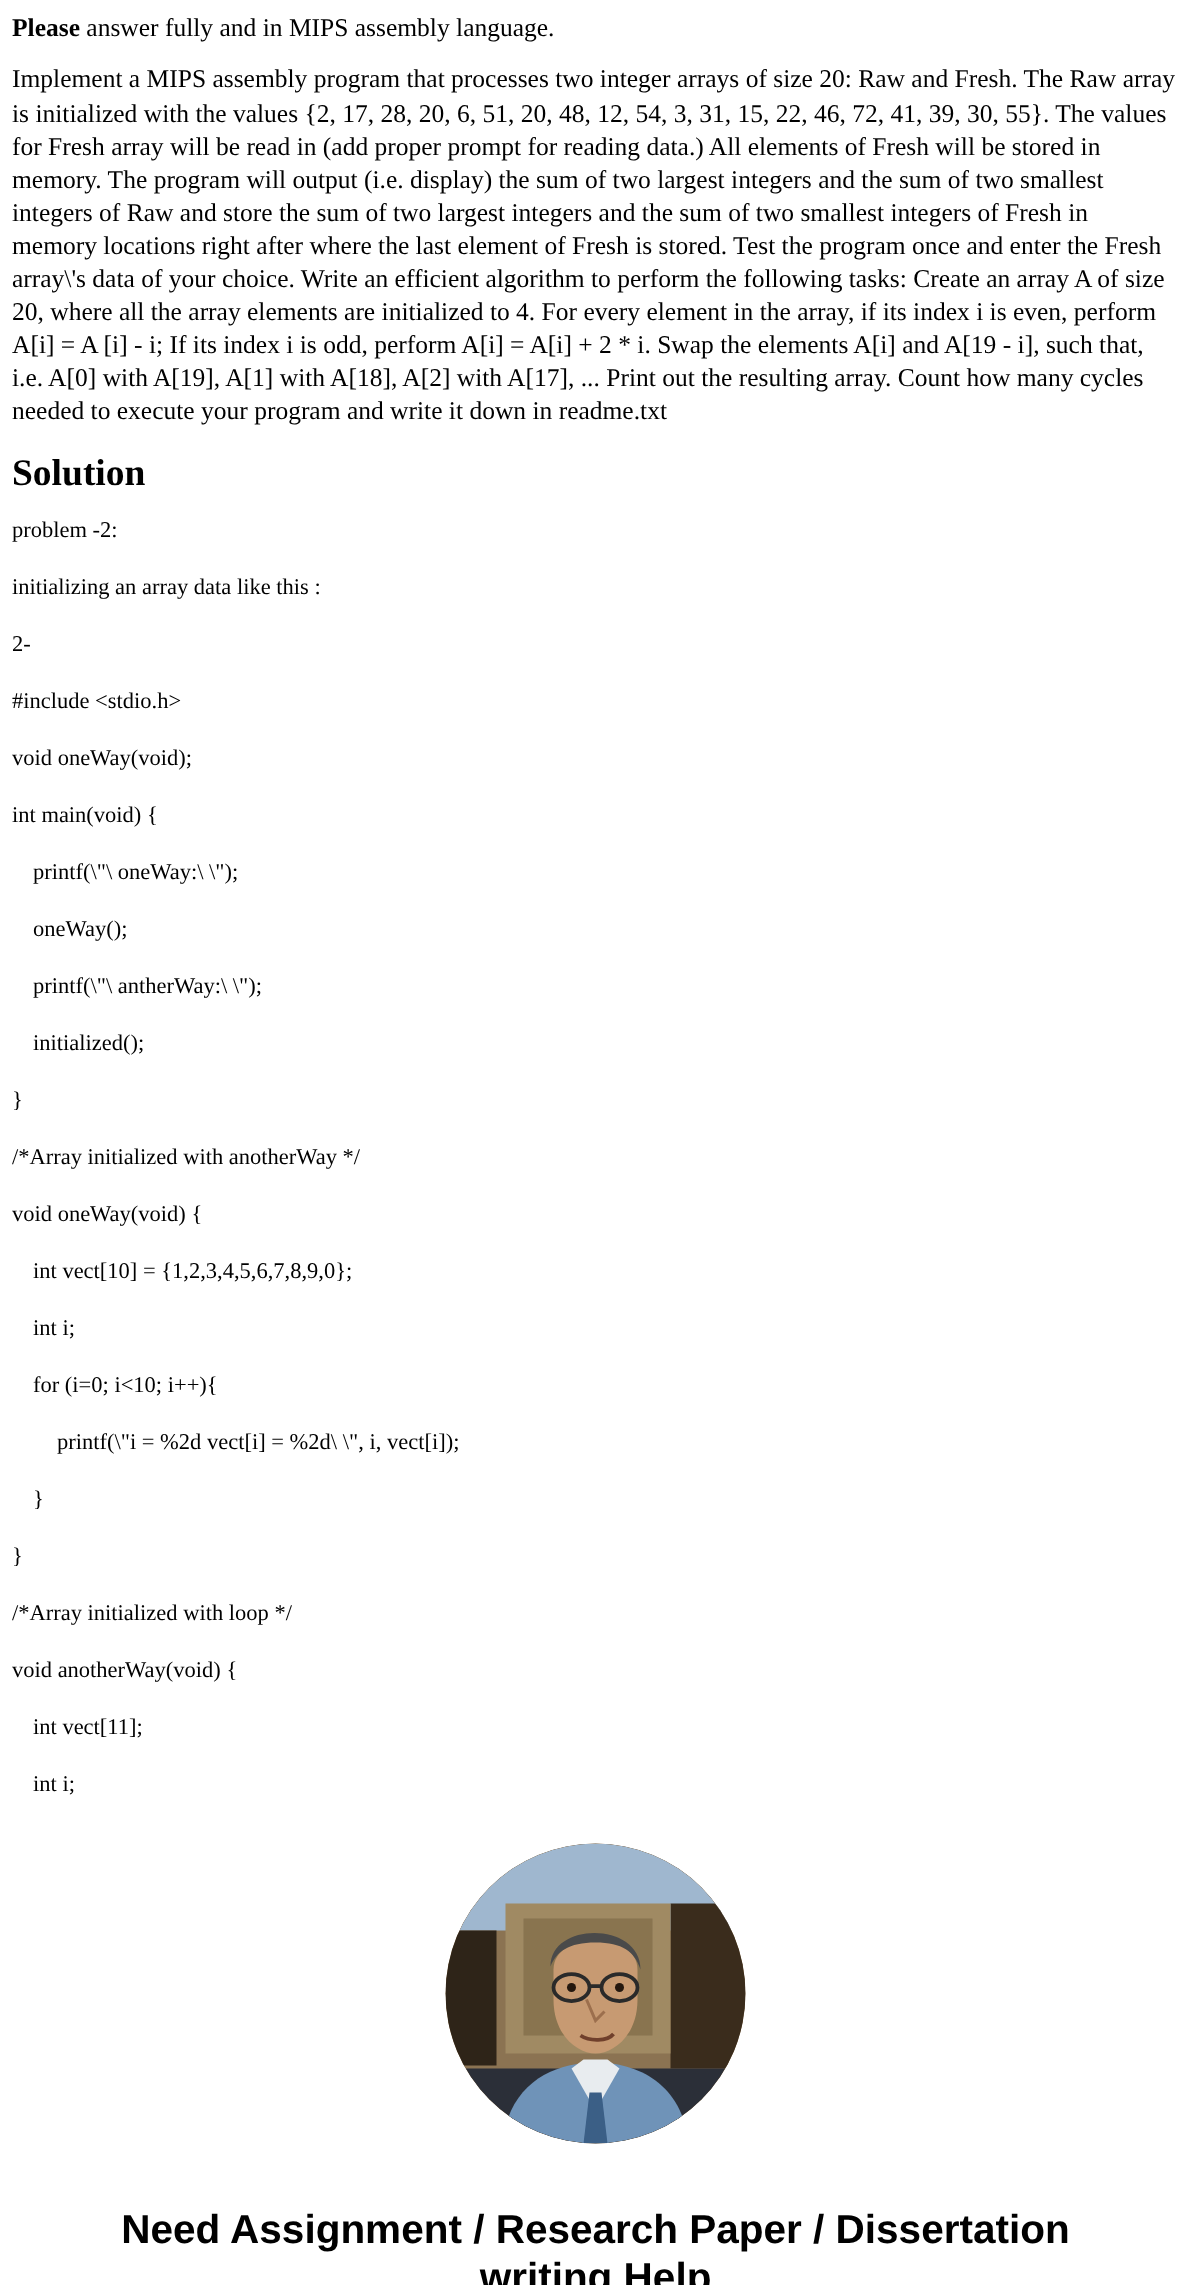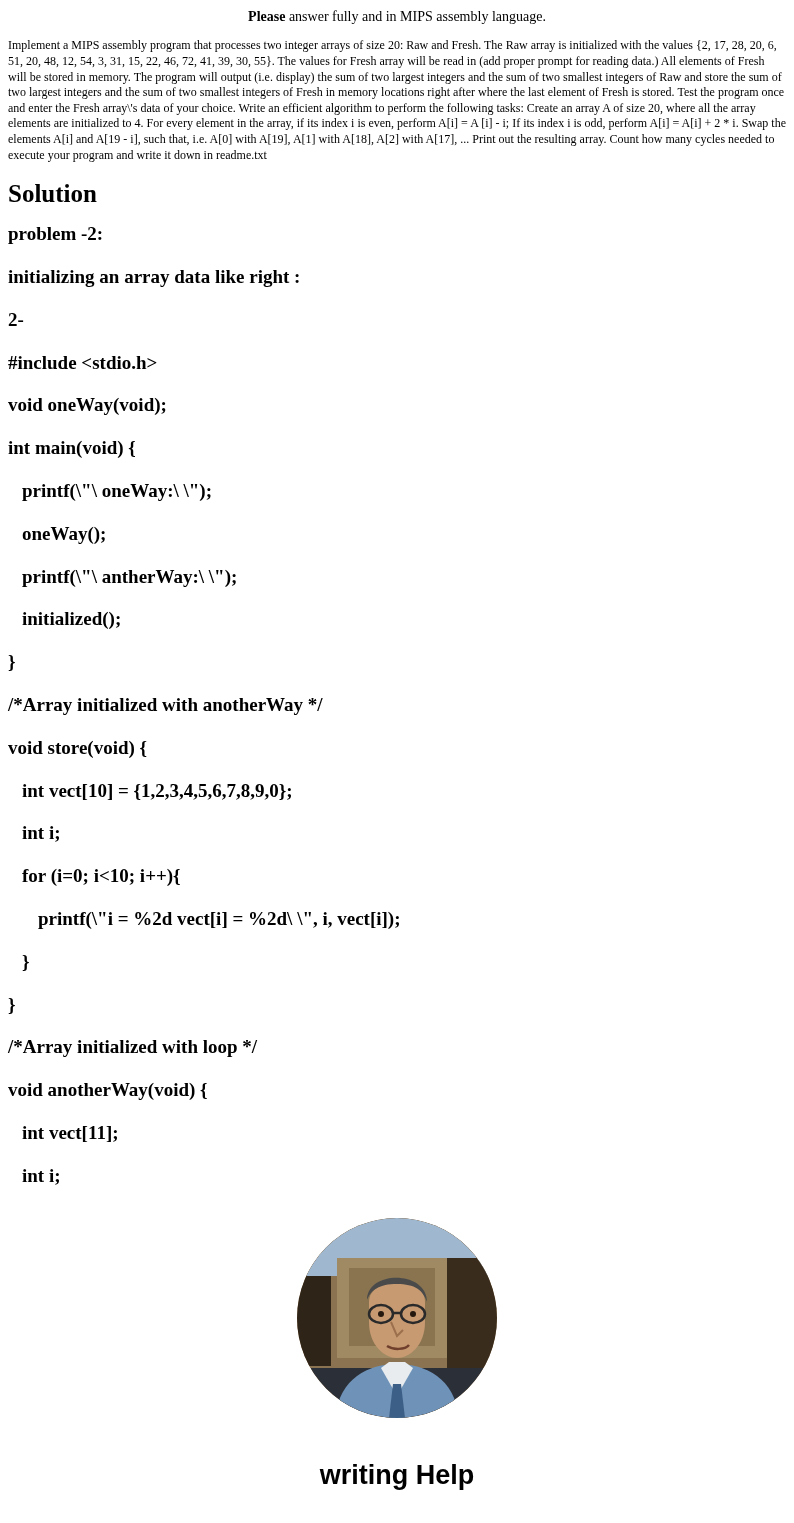--- a/index.html
+++ b/index.html
@@ -14,44 +14,43 @@
     color: #000000;
     font-size: 15px;
     line-height: 1.32;
   }
   .page {
     width: 794px;
     box-sizing: border-box;
     padding: 8px 8px 10px 8px;
   }
   .intro {
-    font-size: 14px;
+    font-size: 17px;
     margin: 0 0 12px 0;
     font-weight: bold;
-    text-align: center;
   }
   .intro .normal {
     font-weight: normal;
   }
   .prompt-body {
-    font-size: 12px;
+    font-size: 17px;
     font-weight: normal;
     text-align: left;
     margin: 0 0 16px 0;
     line-height: 1.30;
   }
   h2.solution {
     font-size: 25px;
     font-weight: bold;
     margin: 16px 0 14px 0;
     line-height: 1.2;
   }
   .line {
-    font-weight: bold;
-    font-size: 19px;
+    font-weight: normal;
+    font-size: 15px;
     margin: 0 0 20px 0;
     white-space: pre-wrap;
     line-height: 1.2;
   }
   .line.indent1 { padding-left: 14px; }
   .line.indent2 { padding-left: 30px; }
   .photo-wrap {
     margin-top: 30px;
     display: flex;
     justify-content: center;
@@ -84,32 +83,32 @@
 <div class="page">
 
   <p class="intro"><span>Please</span><span class="normal"> answer fully and in MIPS assembly language.</span></p>
 
   <p class="prompt-body">Implement a MIPS assembly program that processes two integer arrays of size 20: Raw and Fresh. The Raw array is initialized with the values {2, 17, 28, 20, 6, 51, 20, 48, 12, 54, 3, 31, 15, 22, 46, 72, 41, 39, 30, 55}. The values for Fresh array will be read in (add proper prompt for reading data.) All elements of Fresh will be stored in memory. The program will output (i.e. display) the sum of two largest integers and the sum of two smallest integers of Raw and store the sum of two largest integers and the sum of two smallest integers of Fresh in memory locations right after where the last element of Fresh is stored. Test the program once and enter the Fresh array\'s data of your choice. Write an efficient algorithm to perform the following tasks: Create an array A of size 20, where all the array elements are initialized to 4. For every element in the array, if its index i is even, perform A[i] = A [i] - i; If its index i is odd, perform A[i] = A[i] + 2 * i. Swap the elements A[i] and A[19 - i], such that, i.e. A[0] with A[19], A[1] with A[18], A[2] with A[17], ... Print out the resulting array. Count how many cycles needed to execute your program and write it down in readme.txt</p>
 
   <h2 class="solution">Solution</h2>
 
   <div id="code-lines">
       <div class="line">problem -2:</div>
-      <div class="line">initializing an array data like right :</div>
+      <div class="line">initializing an array data like this :</div>
       <div class="line">2-</div>
       <div class="line">#include &lt;stdio.h&gt;</div>
       <div class="line">void oneWay(void);</div>
       <div class="line">int main(void) {</div>
       <div class="line indent1">printf(\"\ oneWay:\ \");</div>
       <div class="line indent1">oneWay();</div>
       <div class="line indent1">printf(\"\ antherWay:\ \");</div>
       <div class="line indent1">initialized();</div>
       <div class="line">}</div>
       <div class="line">/*Array initialized with anotherWay */</div>
-      <div class="line">void store(void) {</div>
+      <div class="line">void oneWay(void) {</div>
       <div class="line indent1">int vect[10] = {1,2,3,4,5,6,7,8,9,0};</div>
       <div class="line indent1">int i;</div>
       <div class="line indent1">for (i=0; i&lt;10; i++){</div>
       <div class="line indent2">printf(\"i = %2d vect[i] = %2d\ \", i, vect[i]);</div>
       <div class="line indent1">}</div>
       <div class="line">}</div>
       <div class="line">/*Array initialized with loop */</div>
       <div class="line">void anotherWay(void) {</div>
       <div class="line indent1">int vect[11];</div>
       <div class="line indent1">int i;</div>
@@ -142,17 +141,18 @@
           <ellipse cx="84" cy="96" rx="3" ry="3" fill="#25180f"></ellipse>
           <ellipse cx="116" cy="96" rx="3" ry="3" fill="#25180f"></ellipse>
           <path d="M94 104 L100 118 L106 112" fill="none" stroke="#9c6f4d" stroke-width="2"></path>
           <path d="M90 128 C96 132, 108 132, 112 127" fill="none" stroke="#70402c" stroke-width="2.5"></path>
         </g>
       </svg>
     </div>
   </div>
 
   <div class="footer">
+    <span class="l1">Need Assignment / Research Paper / Dissertation</span>
     <span class="l2">writing Help</span>
 
   </div>
 
 </div>
 
 </body></html>

